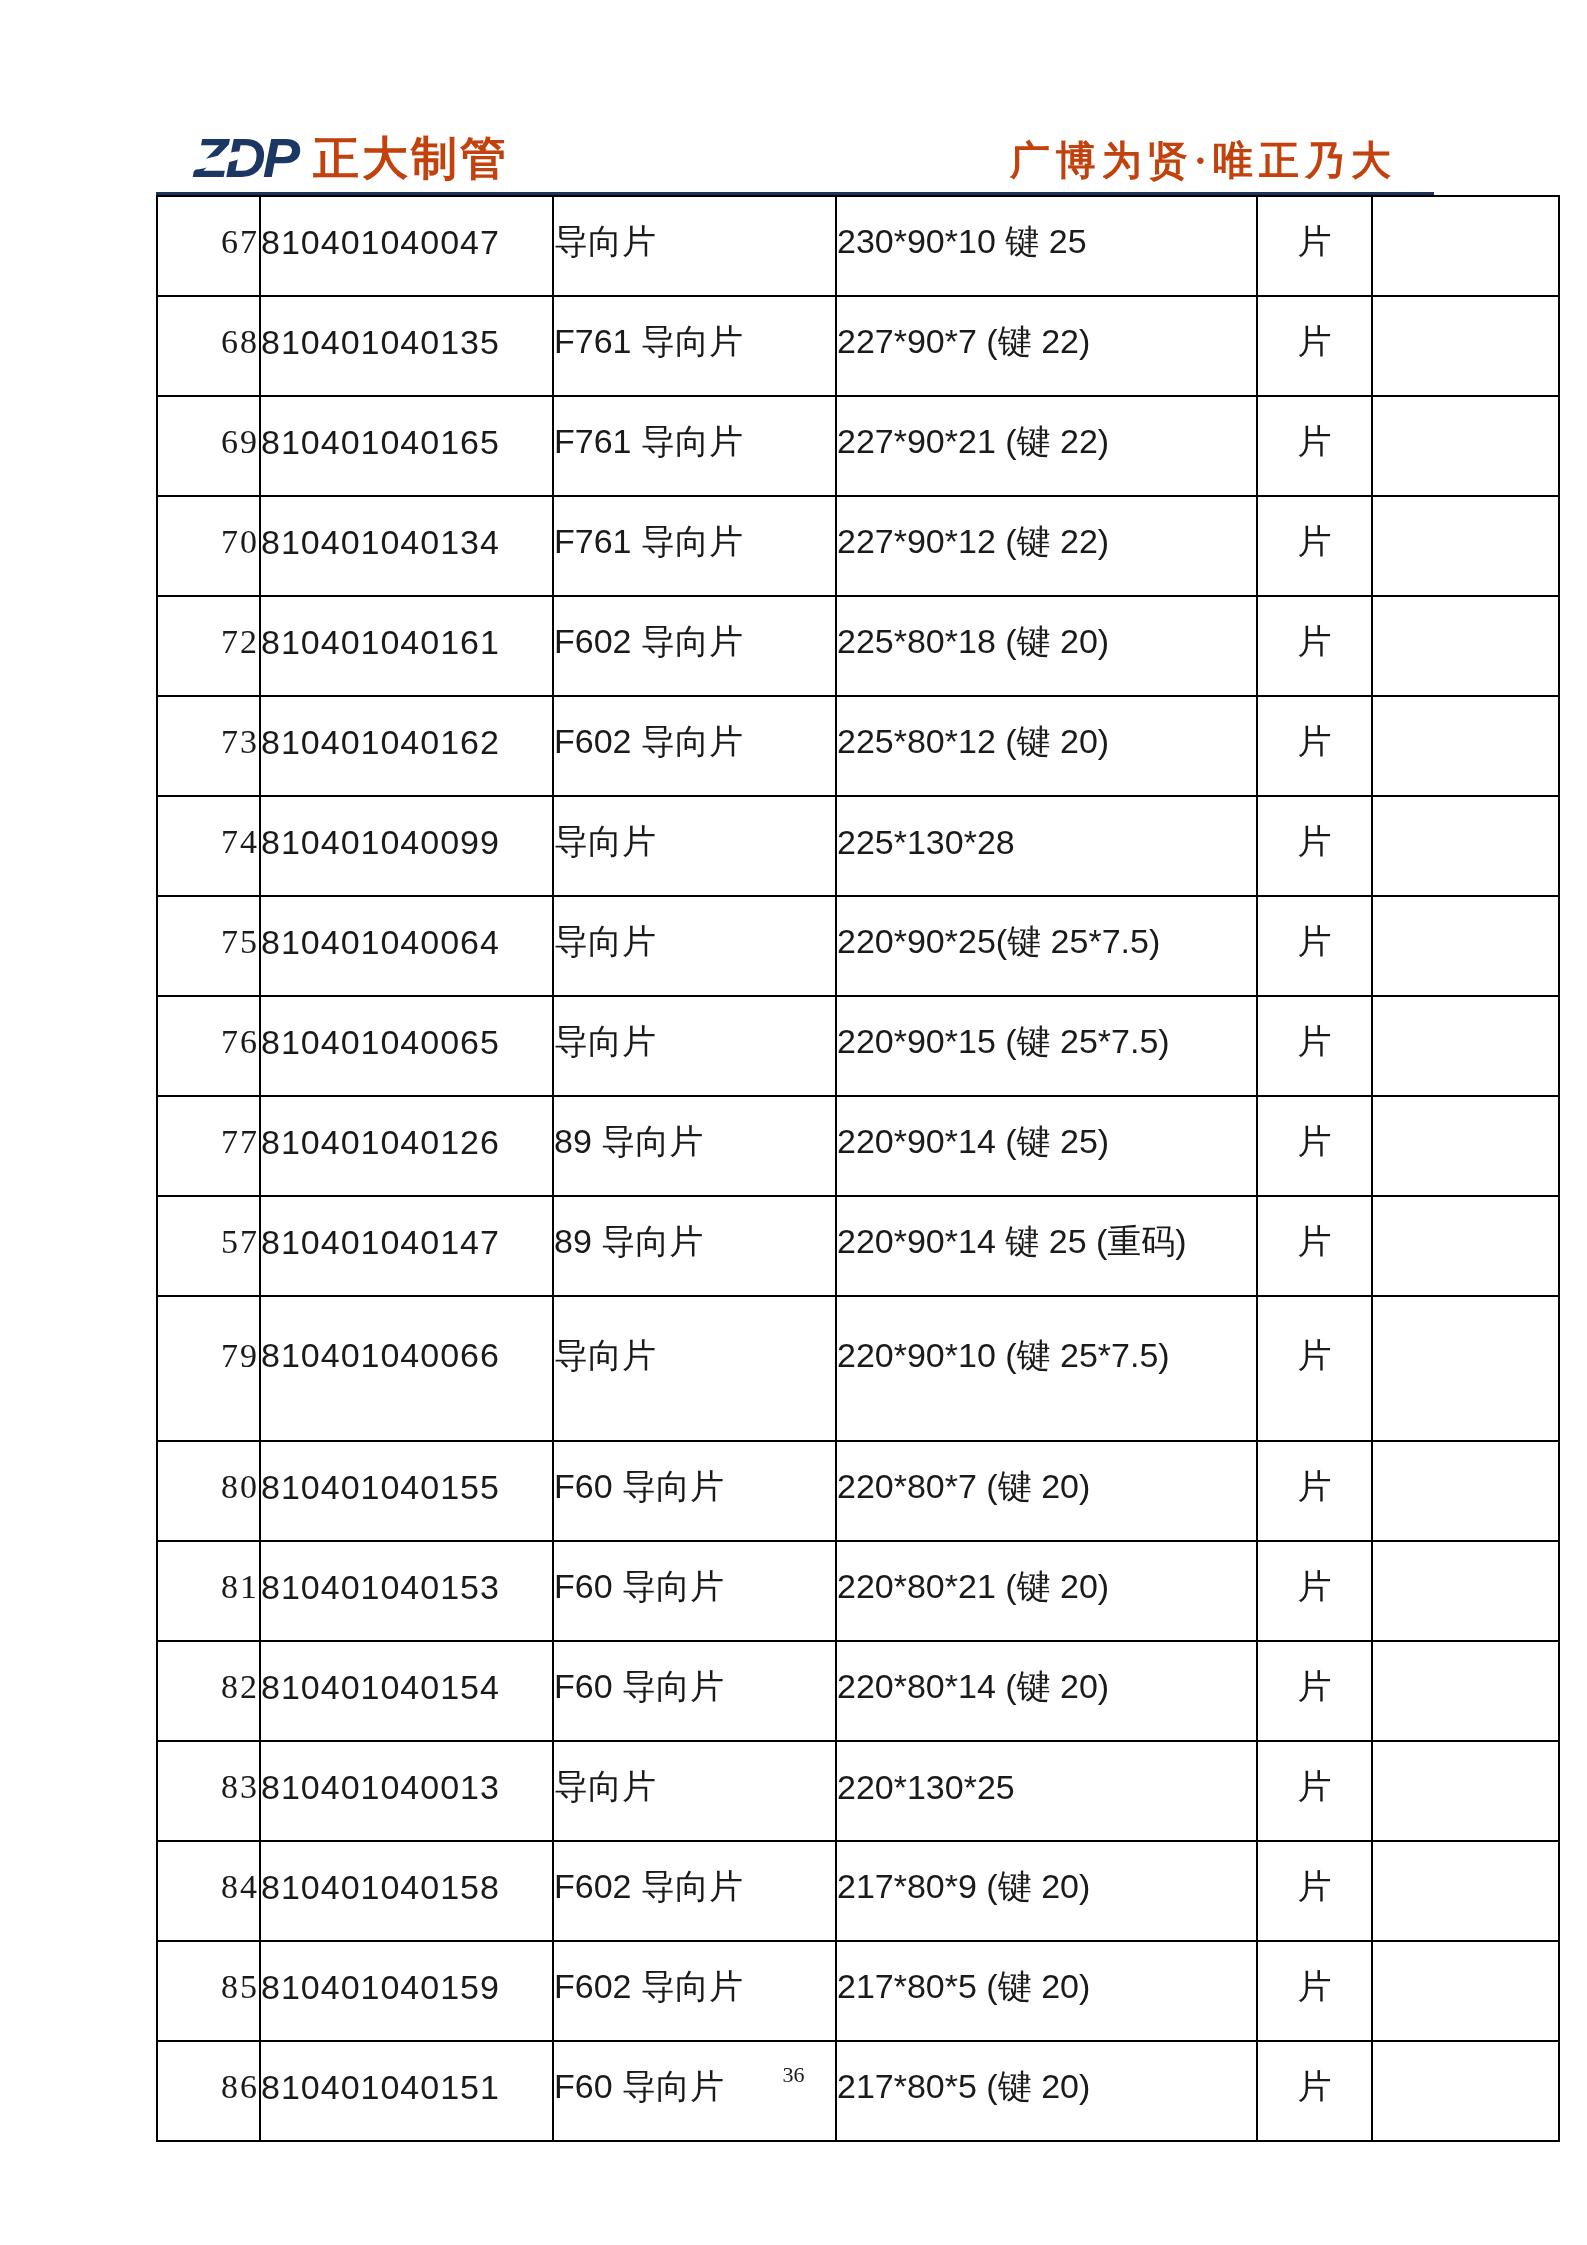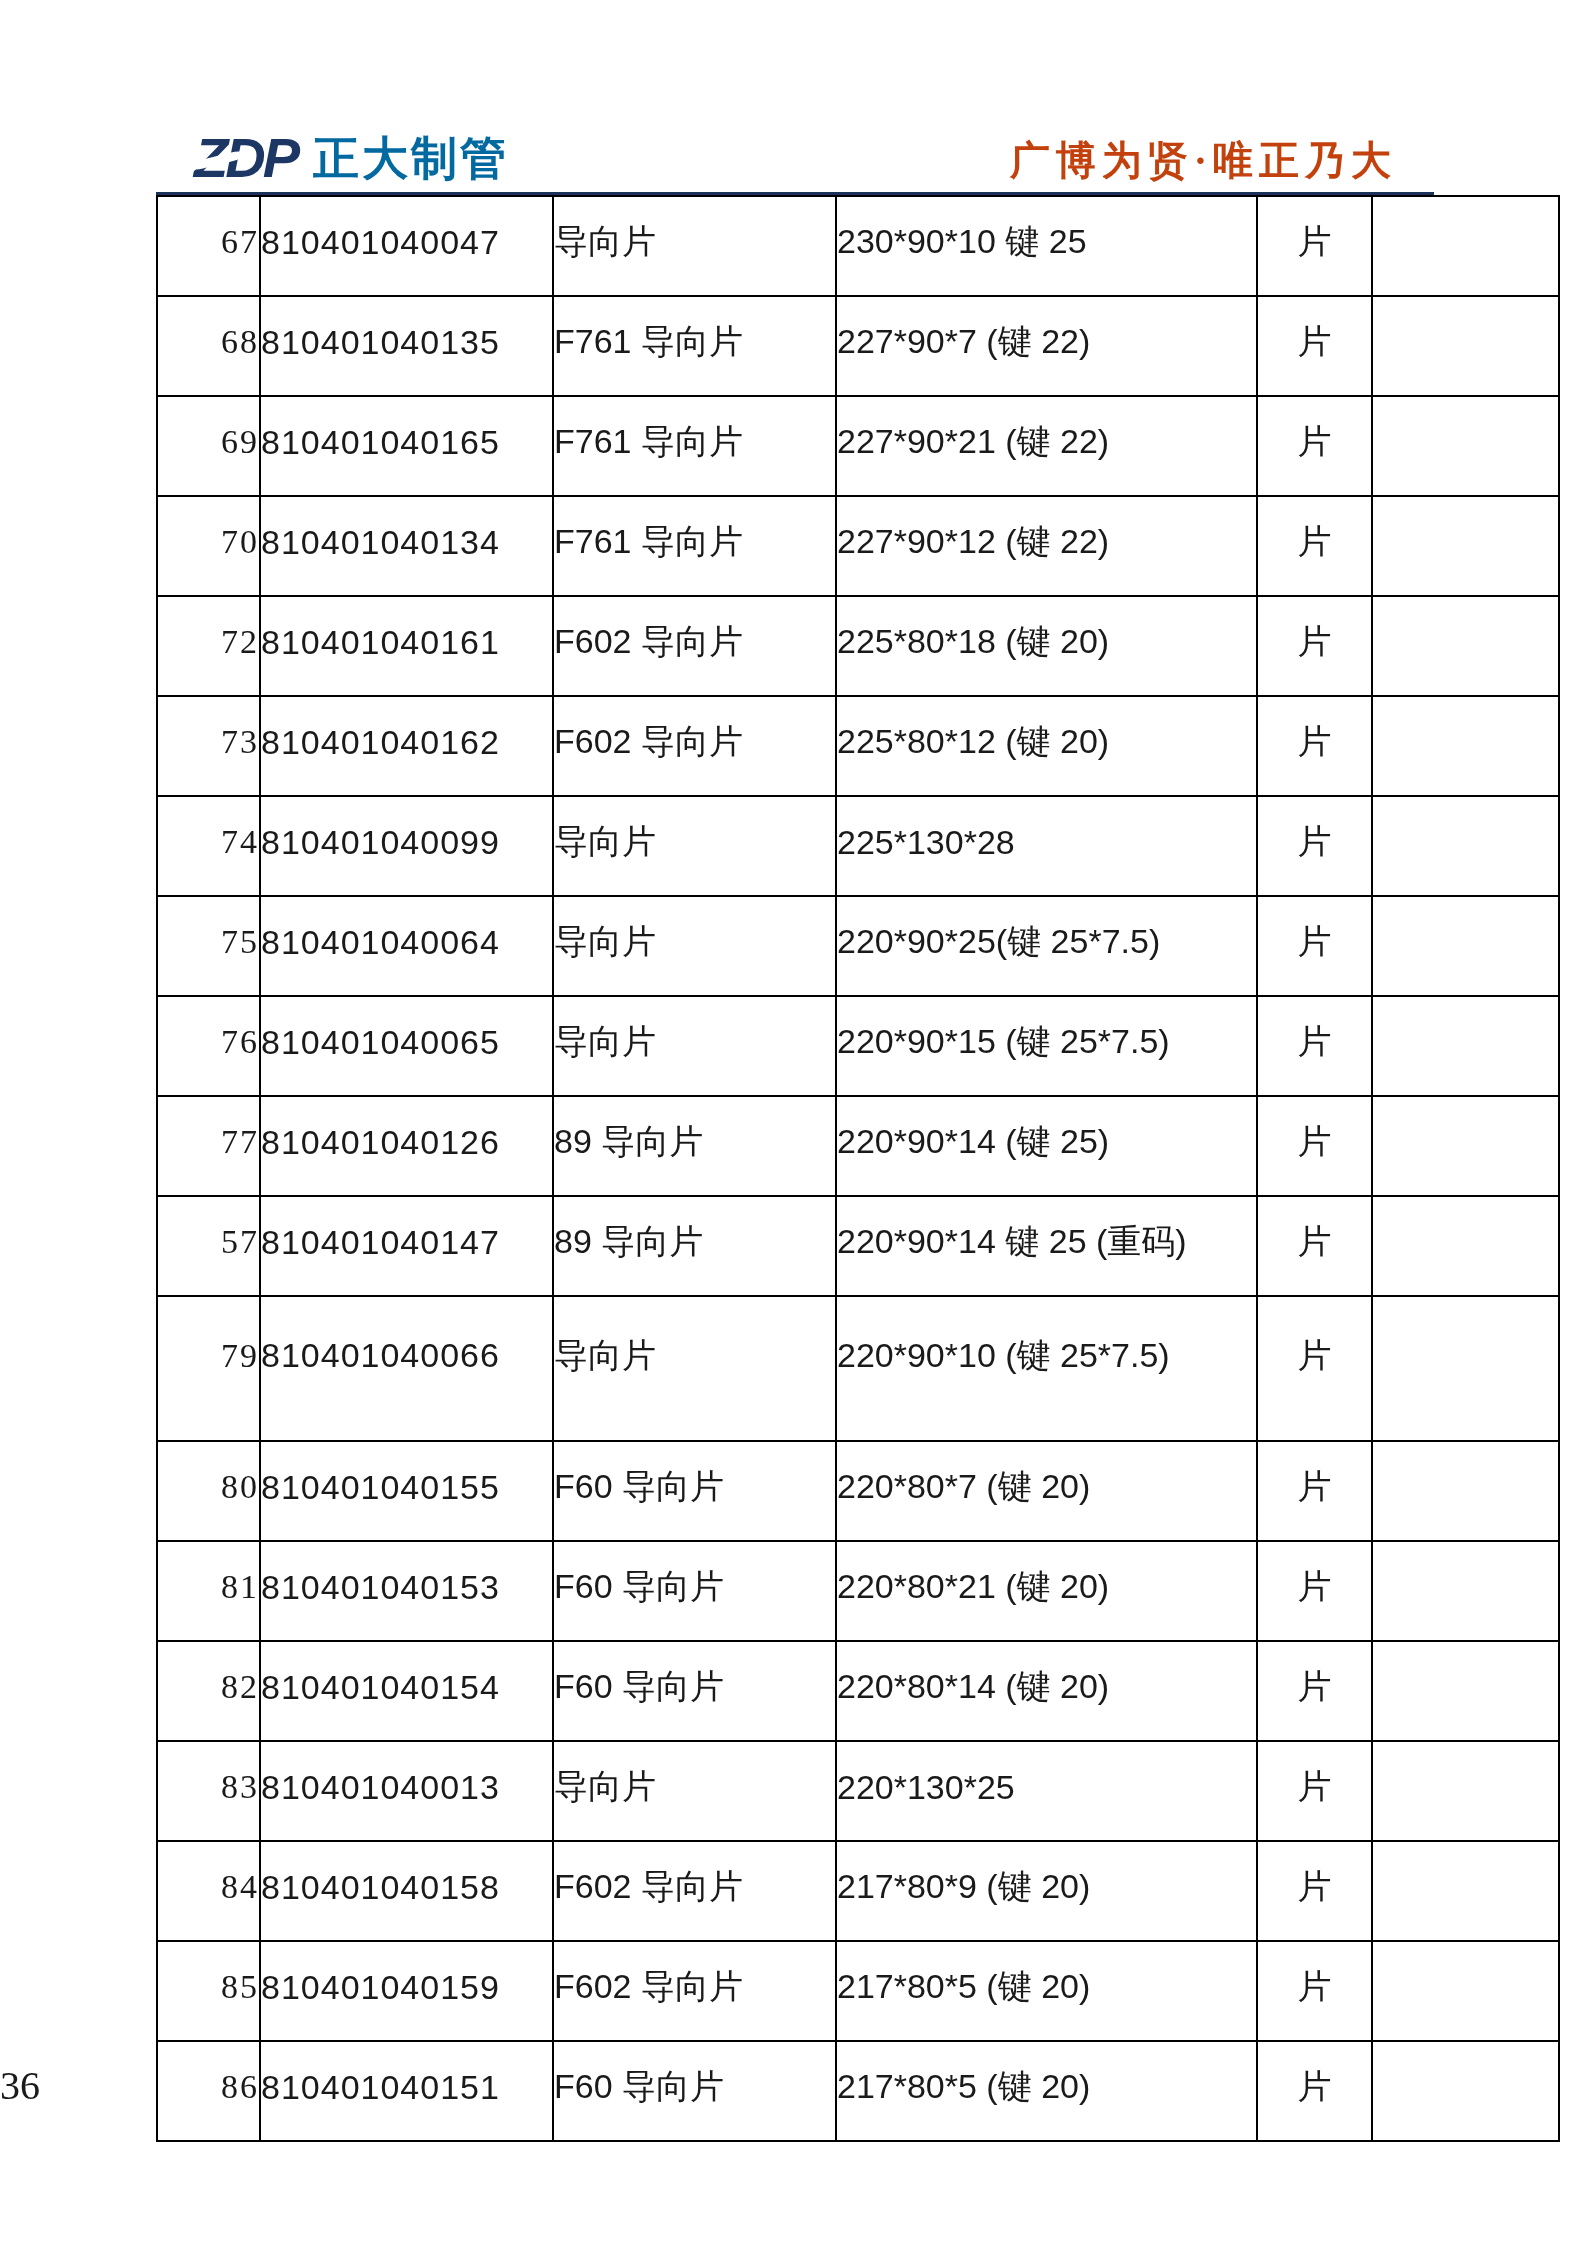--- a/index.html
+++ b/index.html
@@ -31,21 +31,21 @@
     width:58px; height:9px;
     background:#ffffff;
     border-radius:50% / 100%;
     transform:rotate(-14deg);
   }
   .company {
     margin-left:16px;
     font-size:46px; line-height:50px;
     font-weight:700;
     letter-spacing:3px;
-    color:#0369a1;
+    color:#c2410c;
   }
   .slogan {
     position:absolute; top:138px; right:190px;
     font-family:"Liberation Serif", serif;
     font-weight:700;
     font-size:40px; line-height:46px;
     letter-spacing:6px;
     color:#c2410c;
     white-space:nowrap;
   }
@@ -79,23 +79,23 @@
     margin-top:26px;
   }
   td.c-code { padding-left:16px; letter-spacing:1px; }
   td.c-name { padding-left:14px;margin-left:28px; }
   td.c-spec { padding-left:14px; }
   td.c-unit { text-align:center; }
 
   
   .page-number {
     position:absolute; left:0; top:2062px; width:100%;
-    text-align:left;
+    text-align:center;
     font-family:"Liberation Serif", serif;
-    font-size:40px;
+    font-size:22px;
     color:#1a1a1a;
   }
 </style>
 </head>
 <body>
 
 <div class="page">
 
   <div class="logo">
     <span class="zdp-wrap">

